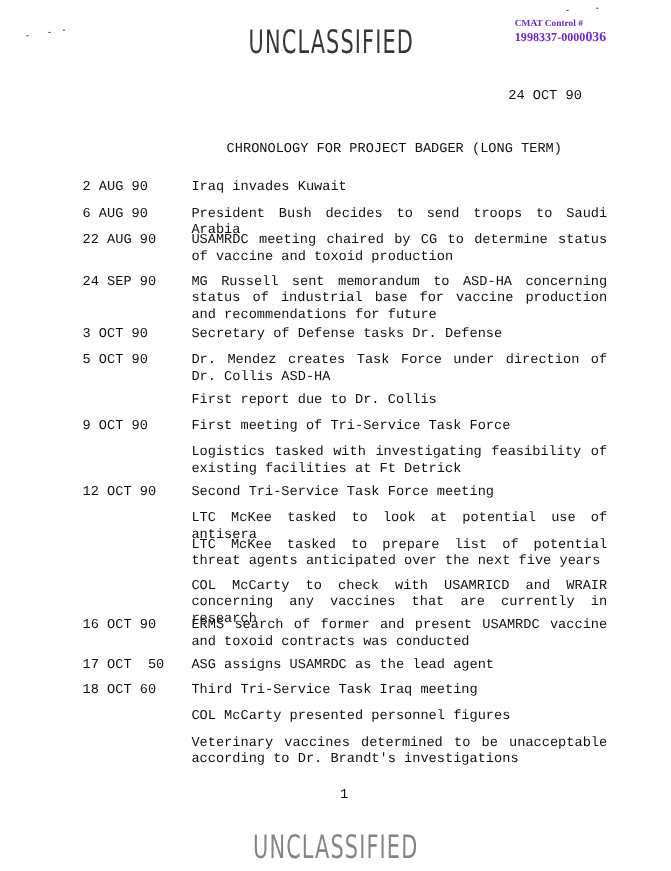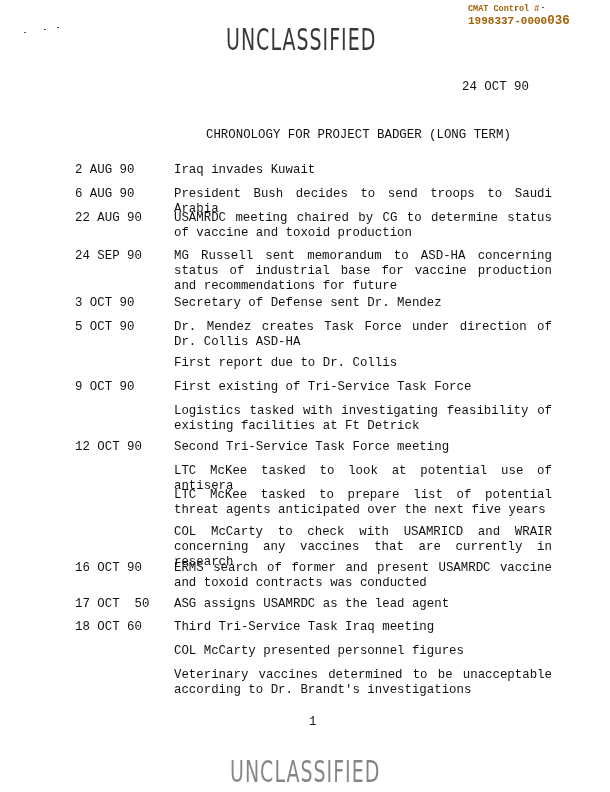--- a/index.html
+++ b/index.html
@@ -5,21 +5,21 @@
   html, body { margin: 0; padding: 0; background: #ffffff; }
   body { width: 610px; height: 792px; position: relative; overflow: hidden; color: #111; }
   .mono { font-family: "Liberation Mono", "DejaVu Sans Mono", monospace; font-size: 12.4px; line-height: 15px; }
   .stamp {
     position: absolute; font-family: "DejaVu Sans", sans-serif; font-weight: normal;
     letter-spacing: 1px; color: #222; transform: scaleY(1.55); transform-origin: top left;
     font-size: 19px; opacity: 0.9;
   }
   #stamp-top { left: 226px; top: 22px; }
   #stamp-bottom { left: 230px; top: 754px; opacity: 0.55; }
-  #cmat { position: absolute; left: 468px; top: 4px; font-family: Liberation Mono, monospace; font-weight: bold; color: #a16207; }
+  #cmat { position: absolute; left: 468px; top: 16px; font-family: Liberation Serif, serif; font-weight: bold; color: #6d28d9; }
   #cmat .lbl { font-size: 8.5px; line-height: 11px; }
   #cmat .num { font-size: 11px; line-height: 13px; }
   #cmat .num .big { font-size: 12.5px; }
   #doc-date { position: absolute; left: 462px; top: 80px; }
   #doc-title { position: absolute; left: 206px; top: 128px; }
   .entry { position: absolute; left: 75px; width: 480px; }
   .entry .date { position: absolute; left: 0; top: 0; white-space: pre; }
   .entry .text { position: absolute; left: 99px; width: 378px; text-align: justify; }
   #page-number { position: absolute; left: 309px; top: 715px; }
   .speck { position: absolute; background: #555; width: 2px; height: 1px; }
@@ -56,33 +56,33 @@
     <div class="entry mono" style="top: 211px;">
       <span class="date">22 AUG 90</span>
       <div class="text">USAMRDC meeting chaired by CG to determine status of vaccine and toxoid production</div>
     </div>
     <div class="entry mono" style="top: 249px;">
       <span class="date">24 SEP 90</span>
       <div class="text">MG Russell sent memorandum to ASD-HA concerning status of industrial base for vaccine production and recommendations for future</div>
     </div>
     <div class="entry mono" style="top: 296px;">
       <span class="date">3 OCT 90</span>
-      <div class="text">Secretary of Defense sent Dr. Mendez</div>
+      <div class="text">Secretary of Defense tasks Dr. Defense</div>
     </div>
     <div class="entry mono" style="top: 320px;">
       <span class="date">5 OCT 90</span>
       <div class="text">Dr. Mendez creates Task Force under direction of Dr. Collis ASD-HA</div>
     </div>
     <div class="entry mono" style="top: 356px;">
       <span class="date"></span>
       <div class="text">First report due to Dr. Collis</div>
     </div>
     <div class="entry mono" style="top: 380px;">
       <span class="date">9 OCT 90</span>
-      <div class="text">First existing of Tri-Service Task Force</div>
+      <div class="text">First meeting of Tri-Service Task Force</div>
     </div>
     <div class="entry mono" style="top: 404px;">
       <span class="date"></span>
       <div class="text">Logistics tasked with investigating feasibility of existing facilities at Ft Detrick</div>
     </div>
     <div class="entry mono" style="top: 440px;">
       <span class="date">12 OCT 90</span>
       <div class="text">Second Tri-Service Task Force meeting</div>
     </div>
     <div class="entry mono" style="top: 464px;">

